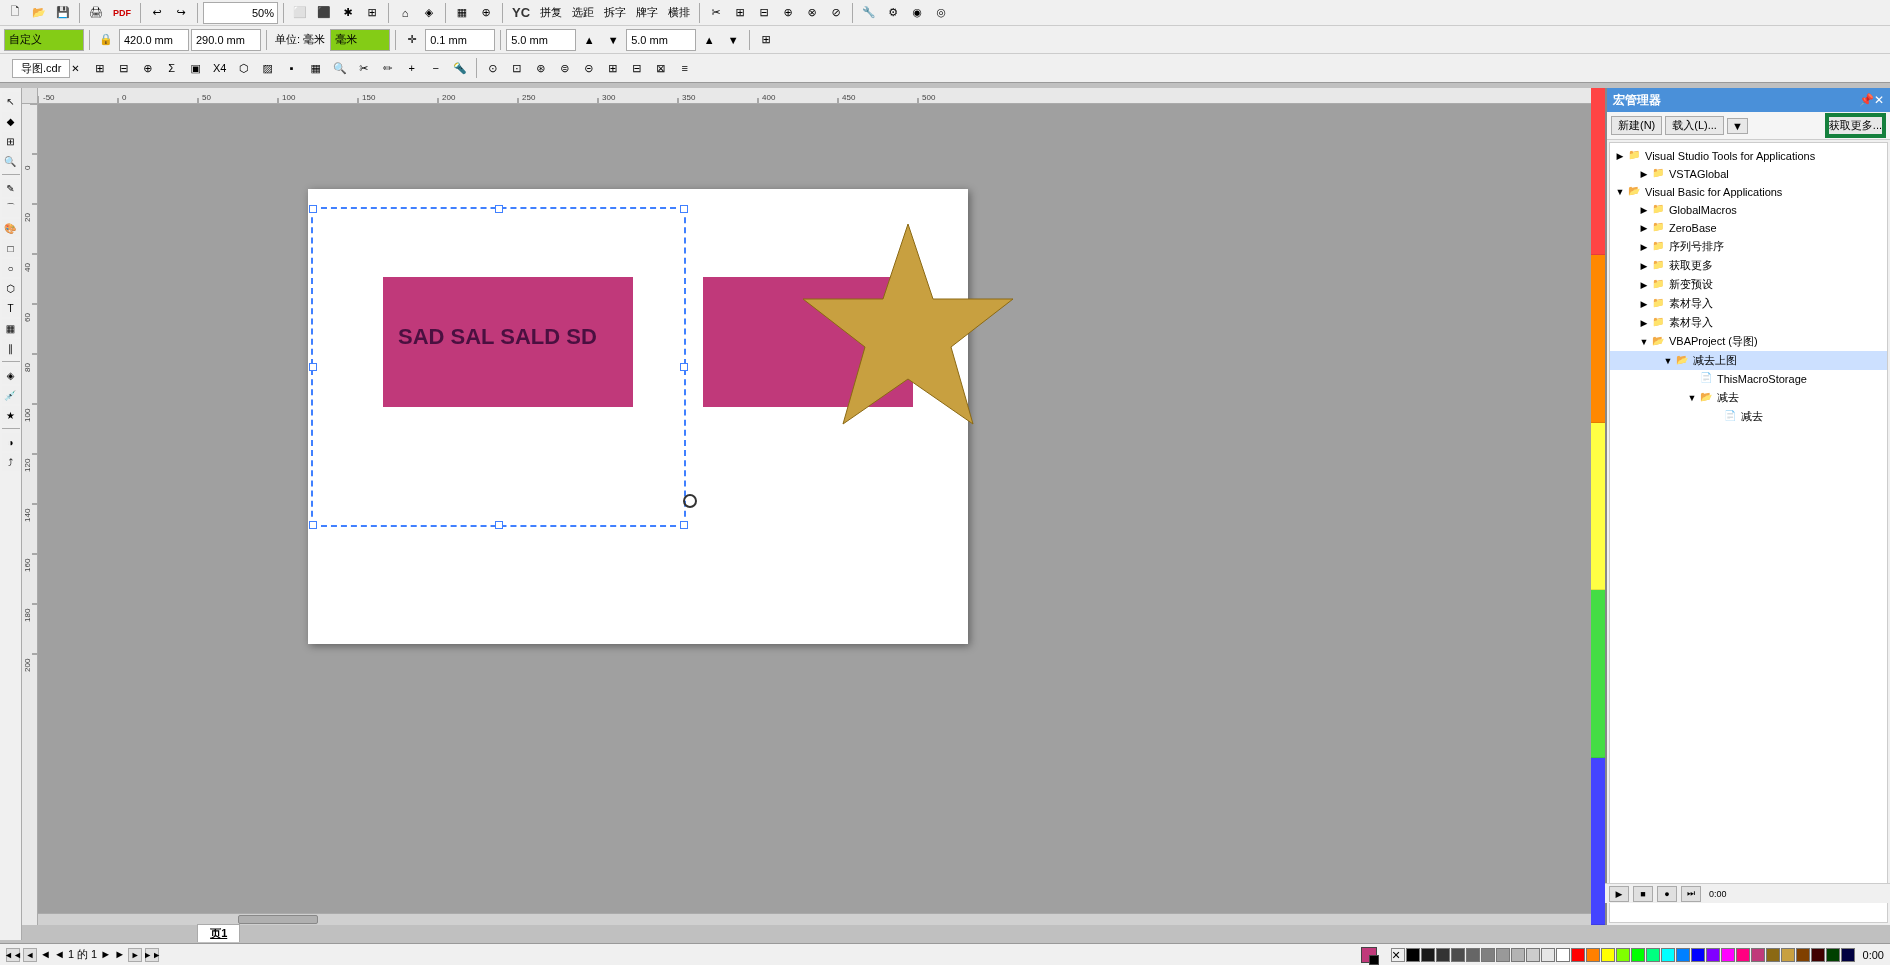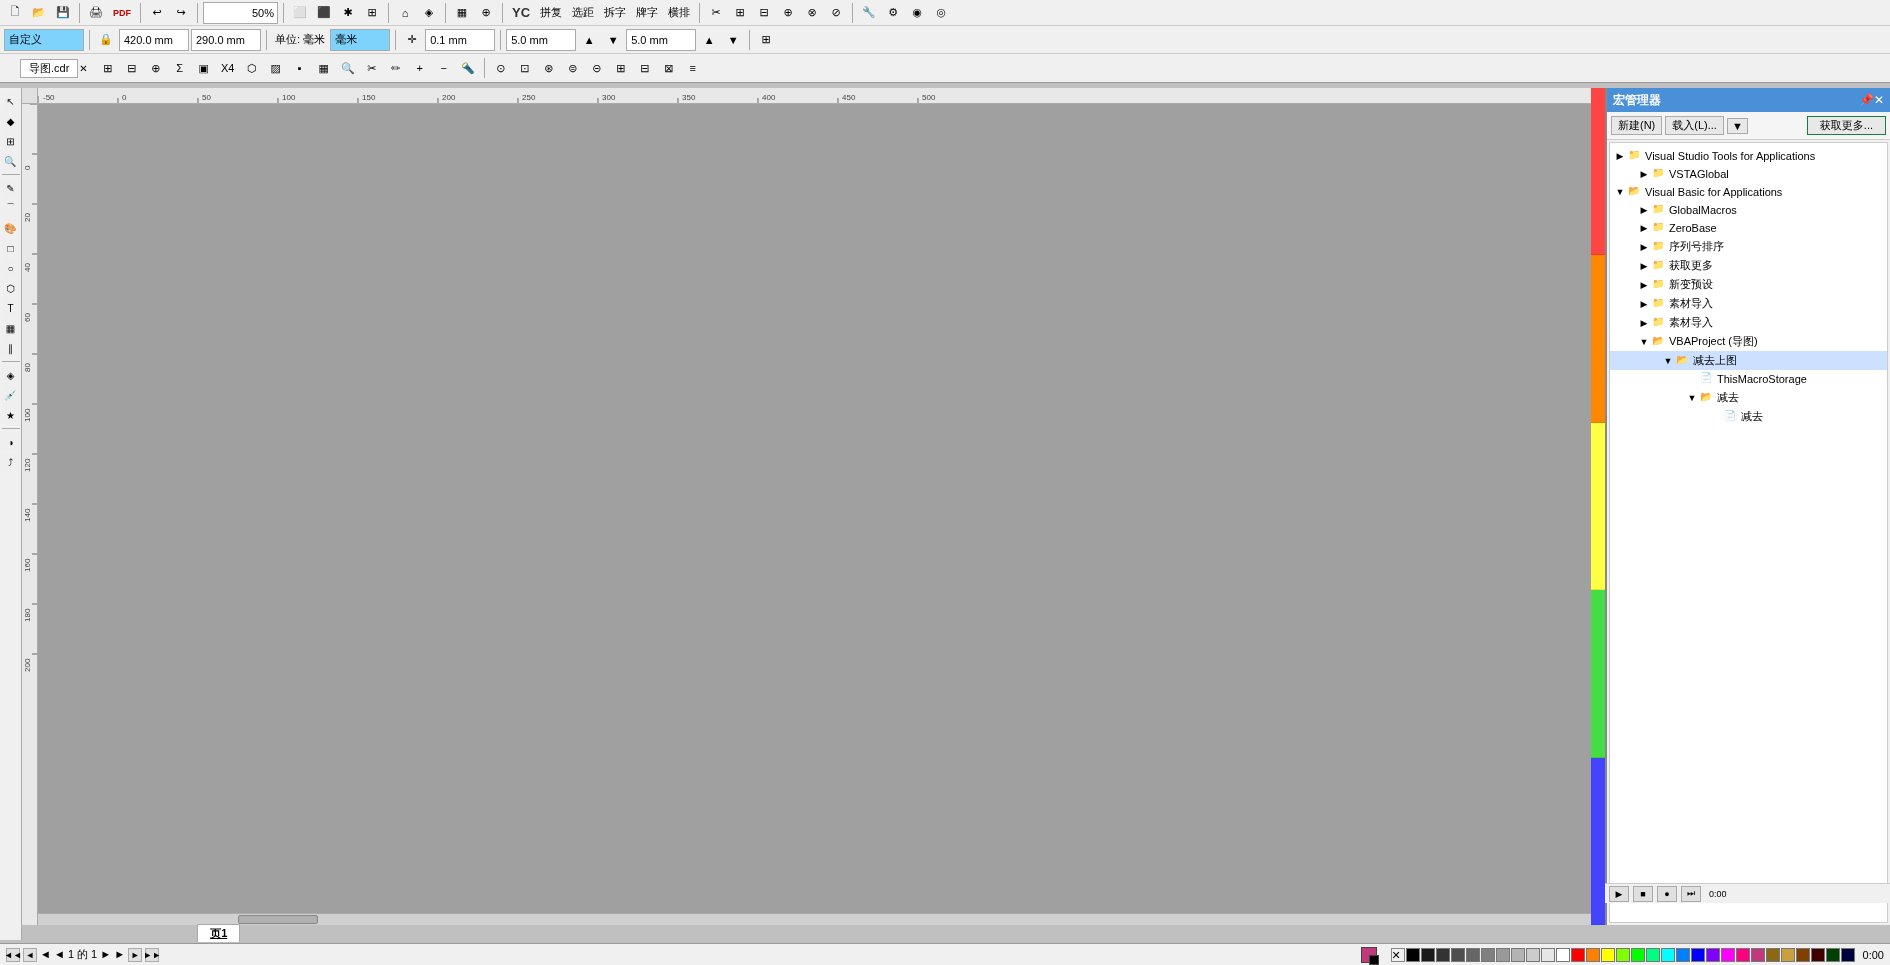--- a/index.html
+++ b/index.html
@@ -16,31 +16,31 @@
       padding: 2px 4px; gap: 2px;
       border-bottom: 1px solid #ccc;
     }
     #toolbar-row2 {
       height: 28px; display: flex; align-items: center;
       padding: 2px 4px; gap: 2px;
       border-bottom: 1px solid #ccc;
     }
     #toolbar-row3 {
       height: 28px; display: flex; align-items: center;
-      padding: 2px 20px; gap: 2px;
+      padding: 2px 12px; gap: 2px;
     }
     .tb-btn {
       display: inline-flex; align-items: center; justify-content: center;
       min-width: 22px; height: 22px; padding: 1px 3px;
       background: #f0f0f0; border: 1px solid transparent; cursor: pointer; font-size: 11px;
     }
     .tb-separator { width: 1px; height: 20px; background: #aaa; margin: 0 3px; }
     .tb-dropdown {
       display: inline-flex; align-items: center; height: 22px; padding: 1px 4px;
-      background: #7dd3fc; border: 1px solid #aaa; font-size: 11px; cursor: pointer; min-width: 60px;
+      background: #84cc16; border: 1px solid #aaa; font-size: 11px; cursor: pointer; min-width: 60px;
     }
     .tb-input {
       display: inline-flex; align-items: center; height: 22px; padding: 1px 4px;
       background: white; border: 1px solid #aaa; font-size: 11px; width: 70px;
     }
 
     
     #left-tools {
       position: absolute; top: 88px; left: 0; width: 22px; bottom: 25px;
       background: #f0f0f0; border-right: 1px solid #aaa;
@@ -420,20 +420,47 @@
       <line x1="10" y1="450" x2="16" y2="450" stroke="#666" stroke-width="1"></line>
       <text x="2" y="462" font-size="8" fill="#444" transform="rotate(-90,8,462)">160</text>
       <line x1="10" y1="500" x2="16" y2="500" stroke="#666" stroke-width="1"></line>
       <text x="2" y="512" font-size="8" fill="#444" transform="rotate(-90,8,512)">180</text>
       <line x1="10" y1="550" x2="16" y2="550" stroke="#666" stroke-width="1"></line>
       <text x="2" y="562" font-size="8" fill="#444" transform="rotate(-90,8,562)">200</text>
     </svg>
   </div>
   <div id="canvas-viewport">
 
+    <div id="canvas-page">
+
+      <div id="pink-rect-left"></div>
+
+      <div id="pink-rect-right"></div>
+
+      <div id="text-label">SAD SAL SALD SD</div>
+
+      <div id="star-shape">
+        <svg viewBox="0 0 210 260" width="210" height="260">
+          <polygon points="105,5 130,80 210,80 148,128 170,205 105,160 40,205 62,128 0,80 80,80" fill="#c8a040" stroke="#8B6914" stroke-width="1"></polygon>
+        </svg>
+      </div>
+
+      <div id="selection-rect">
+        <div class="sel-handle" id="sel-handle-tl"></div>
+        <div class="sel-handle" id="sel-handle-tc"></div>
+        <div class="sel-handle" id="sel-handle-tr"></div>
+        <div class="sel-handle" id="sel-handle-ml"></div>
+        <div class="sel-handle" id="sel-handle-mr"></div>
+        <div class="sel-handle" id="sel-handle-bl"></div>
+        <div class="sel-handle" id="sel-handle-bc"></div>
+        <div class="sel-handle" id="sel-handle-br"></div>
+      </div>
+
+      <div id="cursor-dot"></div>
+    </div>
 
     <div id="vscroll">
       <div style="position:absolute; top:20px; left:1px; right:1px; height:40px; background:#b0b0b0; border:1px solid #888; border-radius:2px;"></div>
     </div>
 
     <div id="hscroll">
       <div style="position:absolute; left:200px; top:1px; bottom:1px; width:80px; background:#b0b0b0; border:1px solid #888; border-radius:2px;"></div>
     </div>
   </div>
 </div>
@@ -441,21 +468,21 @@
 <div id="right-panel">
   <div id="right-panel-header">
     <span>宏管理器</span>
     <button style="margin-left:auto; background:transparent; border:none; color:white; cursor:pointer; font-size:12px;">📌</button>
     <button style="background:transparent; border:none; color:white; cursor:pointer; font-size:12px;">✕</button>
   </div>
   <div id="right-panel-toolbar">
     <button style="font-size:11px; padding:1px 6px; background:#e8e8e8; border:1px solid #aaa; cursor:pointer;">新建(N)</button>
     <button style="font-size:11px; padding:1px 6px; background:#e8e8e8; border:1px solid #aaa; cursor:pointer;">载入(L)...</button>
     <button style="font-size:11px; padding:1px 4px; background:#e8e8e8; border:1px solid #aaa; cursor:pointer;">▼</button>
-    <button style="font-size:11px; padding:1px 12px; background:#e8e8e8; border:1px solid #15803d; cursor:pointer; margin-left:auto;">获取更多...</button>
+    <button style="font-size:11px; padding:1px 0; background:#e8e8e8; border:4px solid #15803d; cursor:pointer; margin-left:auto;">获取更多...</button>
   </div>
   <div id="right-panel-tree">
 
     <div class="tree-item" style="padding-left:4px;">
       <span class="tree-arrow">▶</span>
       <span class="tree-icon folder-icon">📁</span>
       <span class="tree-label">Visual Studio Tools for Applications</span>
     </div>
     <div class="tree-item" style="padding-left:28px;">
       <span class="tree-arrow">▶</span>

